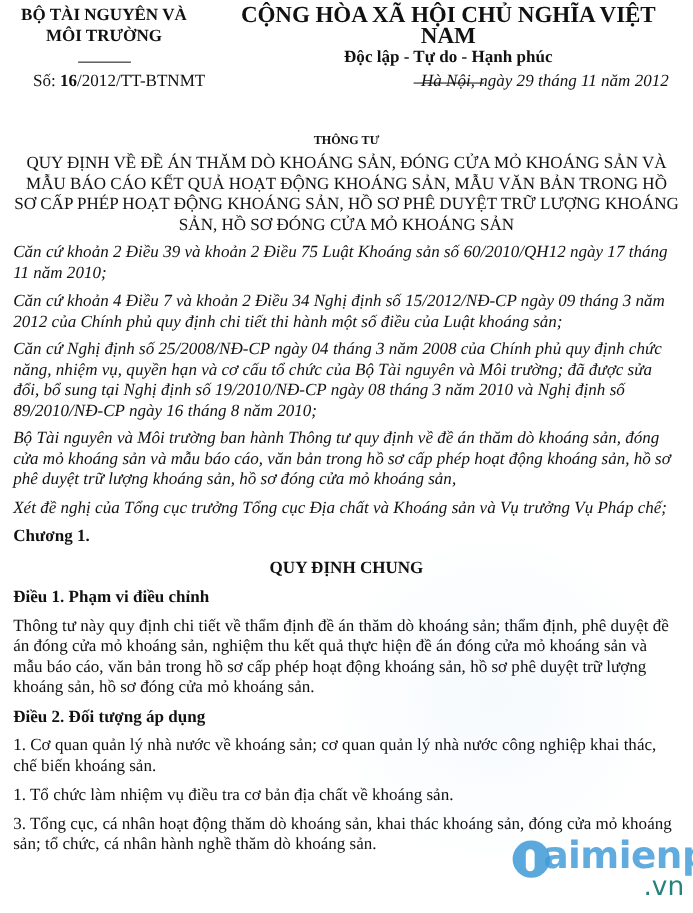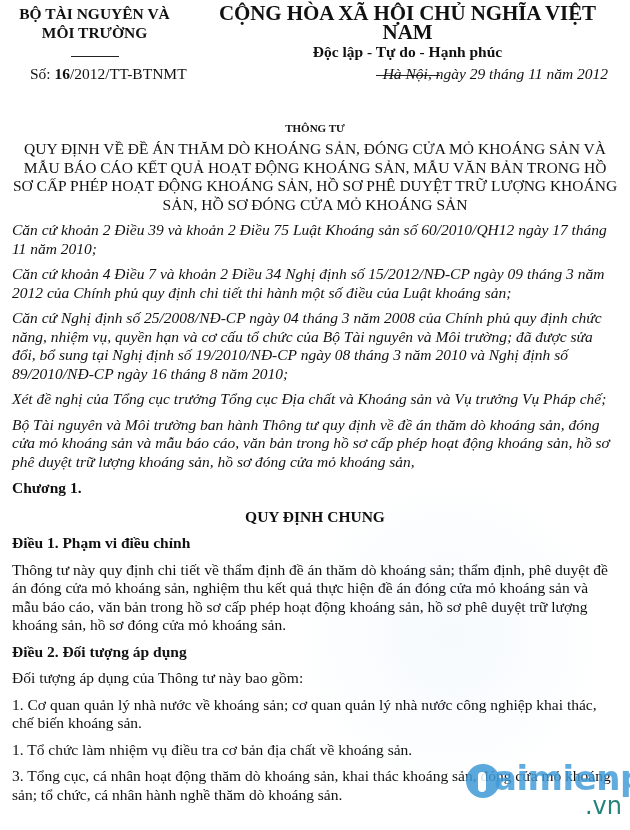--- a/index.html
+++ b/index.html
@@ -64,32 +64,31 @@
     <div class="docdate">Hà Nội, ngày 29 tháng 11 năm 2012</div>
   </div>
 
   <div class="doc-type">THÔNG TƯ</div>
   <div class="doc-subject">QUY ĐỊNH VỀ ĐỀ ÁN THĂM DÒ KHOÁNG SẢN, ĐÓNG CỬA MỎ KHOÁNG SẢN VÀ MẪU BÁO CÁO KẾT QUẢ HOẠT ĐỘNG KHOÁNG SẢN, MẪU VĂN BẢN TRONG HỒ SƠ CẤP PHÉP HOẠT ĐỘNG KHOÁNG SẢN, HỒ SƠ PHÊ DUYỆT TRỮ LƯỢNG KHOÁNG SẢN, HỒ SƠ ĐÓNG CỬA MỎ KHOÁNG SẢN</div>
 
   <div class="preamble">
     <p>Căn cứ khoản 2 Điều 39 và khoản 2 Điều 75 Luật Khoáng sản số 60/2010/QH12 ngày 17 tháng 11 năm 2010;</p>
     <p>Căn cứ khoản 4 Điều 7 và khoản 2 Điều 34 Nghị định số 15/2012/NĐ-CP ngày 09 tháng 3 năm 2012 của Chính phủ quy định chi tiết thi hành một số điều của Luật khoáng sản;</p>
     <p>Căn cứ Nghị định số 25/2008/NĐ-CP ngày 04 tháng 3 năm 2008 của Chính phủ quy định chức năng, nhiệm vụ, quyền hạn và cơ cấu tổ chức của Bộ Tài nguyên và Môi trường; đã được sửa đổi, bổ sung tại Nghị định số 19/2010/NĐ-CP ngày 08 tháng 3 năm 2010 và Nghị định số 89/2010/NĐ-CP ngày 16 tháng 8 năm 2010;</p>
+    <p>Bộ Tài nguyên và Môi trường ban hành Thông tư quy định về đề án thăm dò khoáng sản, đóng cửa mỏ khoáng sản và mẫu báo cáo, văn bản trong hồ sơ cấp phép hoạt động khoáng sản, hồ sơ phê duyệt trữ lượng khoáng sản, hồ sơ đóng cửa mỏ khoáng sản,</p>
     <p>Xét đề nghị của Tổng cục trưởng Tổng cục Địa chất và Khoáng sản và Vụ trưởng Vụ Pháp chế;</p>
-    <p>Bộ Tài nguyên và Môi trường ban hành Thông tư quy định về đề án thăm dò khoáng sản, đóng cửa mỏ khoáng sản và mẫu báo cáo, văn bản trong hồ sơ cấp phép hoạt động khoáng sản, hồ sơ phê duyệt trữ lượng khoáng sản, hồ sơ đóng cửa mỏ khoáng sản,</p>
   </div>
 
   <p class="chapter">Chương 1.</p>
   <p class="chapter-title">QUY ĐỊNH CHUNG</p>
 
   <p class="article-title">Điều 1. Phạm vi điều chỉnh</p>
   <p class="body-p">Thông tư này quy định chi tiết về thẩm định đề án thăm dò khoáng sản; thẩm định, phê duyệt đề án đóng cửa mỏ khoáng sản, nghiệm thu kết quả thực hiện đề án đóng cửa mỏ khoáng sản và mẫu báo cáo, văn bản trong hồ sơ cấp phép hoạt động khoáng sản, hồ sơ phê duyệt trữ lượng khoáng sản, hồ sơ đóng cửa mỏ khoáng sản.</p>
 
   <p class="article-title">Điều 2. Đối tượng áp dụng</p>
-  <p class="body-p">Đối tượng áp dụng của Thông tư này bao gồm:</p>
   <p class="body-p">1. Cơ quan quản lý nhà nước về khoáng sản; cơ quan quản lý nhà nước công nghiệp khai thác, chế biến khoáng sản.</p>
   <p class="body-p">1. Tổ chức làm nhiệm vụ điều tra cơ bản địa chất về khoáng sản.</p>
   <p class="body-p">3. Tổng cục, cá nhân hoạt động thăm dò khoáng sản, khai thác khoáng sản, đóng cửa mỏ khoáng sản; tổ chức, cá nhân hành nghề thăm dò khoáng sản.</p>
 </div>
 
 <div class="watermark">
   <div class="wm-logo"></div>
   <div class="wm-text">aimienphi</div>
   <div class="wm-tld">.vn</div>
 </div>

